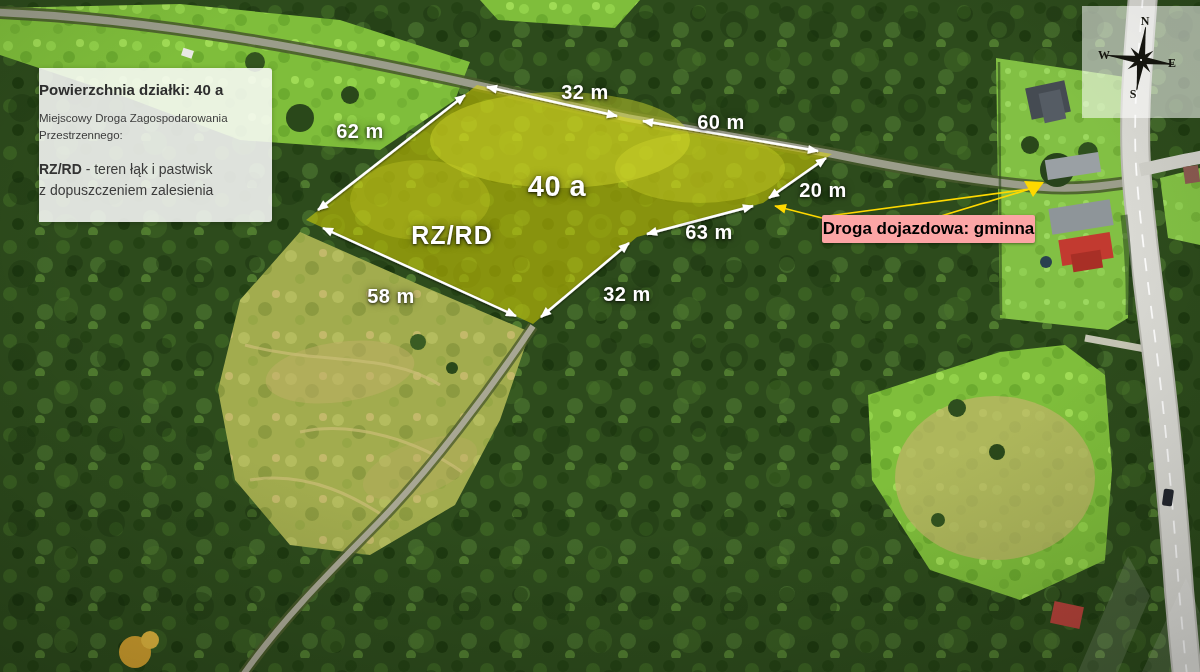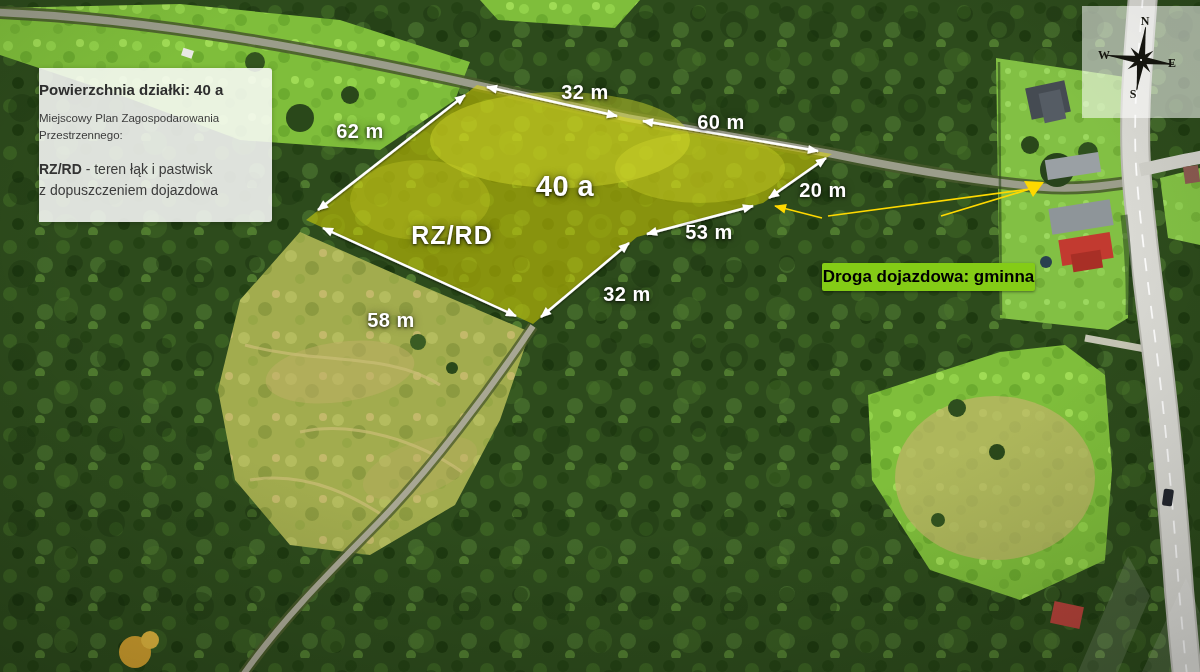--- a/index.html
+++ b/index.html
@@ -11,45 +11,44 @@
   #stage svg.scene{position:absolute;left:0;top:0;}
 
   
   .ovl{
     position:absolute;transform:translate(-50%,-50%);
     color:#fff;font-weight:700;white-space:nowrap;
     text-shadow:0 1px 3px rgba(0,0,0,.85),0 0 8px rgba(0,0,0,.5);
     letter-spacing:.5px;pointer-events:none;
   }
   .ovl.dim{font-size:20px;}
-  .ovl.area{font-size:29px;margin-left:8px;}
+  .ovl.area{font-size:29px;}
   .ovl.zone{font-size:25px;letter-spacing:1px;}
 
   
   .info-panel{
     position:absolute;left:0;top:68px;width:233px;min-height:154px;
     background:rgba(251,251,251,.86);
     border-radius:0 3px 3px 0;
     padding:13px 14px 12px 0;box-sizing:border-box;
     color:#3c3c3c;box-shadow:0 1px 5px rgba(0,0,0,.25);margin-left:39px;
   }
   .ip-title{font-size:15px;font-weight:700;color:#2e2e2e;margin:0 0 12px 0;}
   .ip-body{font-size:11.5px;line-height:1.5;margin:0 0 14px 0;}
   .ip-zone{font-size:14px;line-height:1.5;}
   .ip-zone b{font-weight:700;color:#333;}
 
   
   .droga-panel{
     position:absolute;left:822px;top:215px;width:213px;height:28px;
-    background:#84cc16;color:#000;
+    background:#fca5a5;color:#000;
     font-size:17px;font-weight:700;
     display:flex;align-items:center;justify-content:center;
     border-radius:2px;box-shadow:0 1px 3px rgba(0,0,0,.45);
     white-space:nowrap;
-    margin-top:48px;
   }
 
   
   .compass-panel{
     position:absolute;left:1082px;top:6px;width:118px;height:112px;
     background:rgba(255,255,255,.55);
   }
   .cletter{
     position:absolute;transform:translate(-50%,-50%);
     font-family:"Liberation Serif","DejaVu Serif",serif;
@@ -199,34 +198,34 @@
       <polygon points="1142,672 1186,578 1200,614 1200,672"></polygon>
     </g>
 
     <rect width="1200" height="672" fill="url(#shade)"></rect>
   </svg>
 
   <div id="labels-layer">
       <div class="ovl dim" style="left: 585px; top: 92px;">32 m</div>
       <div class="ovl dim" style="left: 721px; top: 122px;">60 m</div>
       <div class="ovl dim" style="left: 823px; top: 190px;">20 m</div>
-      <div class="ovl dim" style="left: 709px; top: 232px;">53 m</div>
+      <div class="ovl dim" style="left: 709px; top: 232px;">63 m</div>
       <div class="ovl dim" style="left: 627px; top: 294px;">32 m</div>
-      <div class="ovl dim" style="left: 391px; top: 296px; margin-top: 24px;">58 m</div>
+      <div class="ovl dim" style="left: 391px; top: 296px;">58 m</div>
       <div class="ovl dim" style="left: 360px; top: 131px;">62 m</div>
       <div class="ovl area" style="left: 557px; top: 186px;">40 a</div>
       <div class="ovl zone" style="left: 452px; top: 235px;">RZ/RD</div>
     </div>
 
   <div class="info-panel">
     <div class="ip-title">Powierzchnia działki: 40 a</div>
-    <div class="ip-body">Miejscowy Plan Zagospodarowania Przestrzennego:</div>
+    <div class="ip-body">Miejscowy Droga Zagospodarowania Przestrzennego:</div>
     <div class="ip-zone">
       <b>RZ/RD</b><span> -  teren łąk i pastwisk</span><br>
-      <span>z dopuszczeniem dojazdowa</span>
+      <span>z dopuszczeniem zalesienia</span>
     </div>
   </div>
 
   <div class="droga-panel">Droga dojazdowa: gminna</div>
 
   <div class="compass-panel">
     <svg width="118" height="112" viewBox="0 0 118 112">
       <g transform="translate(59,54) rotate(8)" fill="#15150f">
         <line x1="0" y1="-33" x2="0" y2="30" stroke="#15150f" stroke-width="1"></line>
         <line x1="-35" y1="0" x2="33" y2="0" stroke="#15150f" stroke-width="1"></line>

